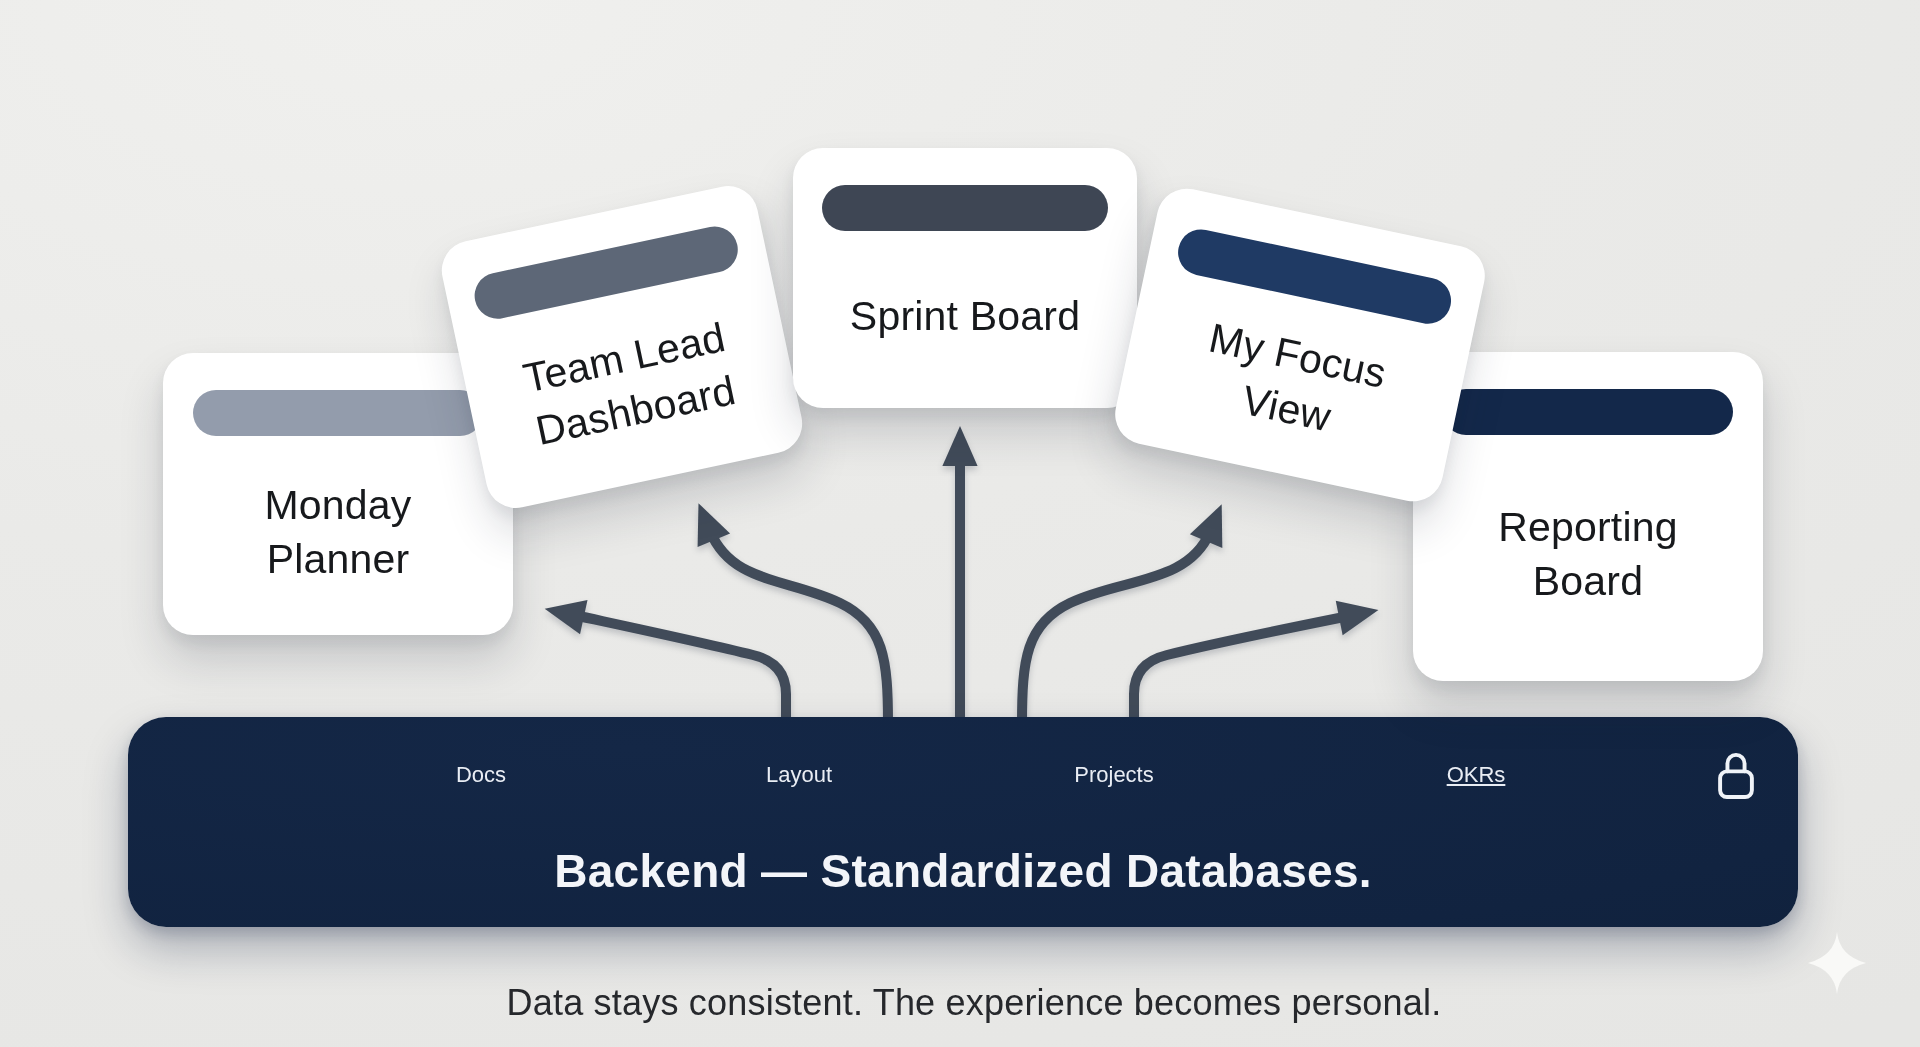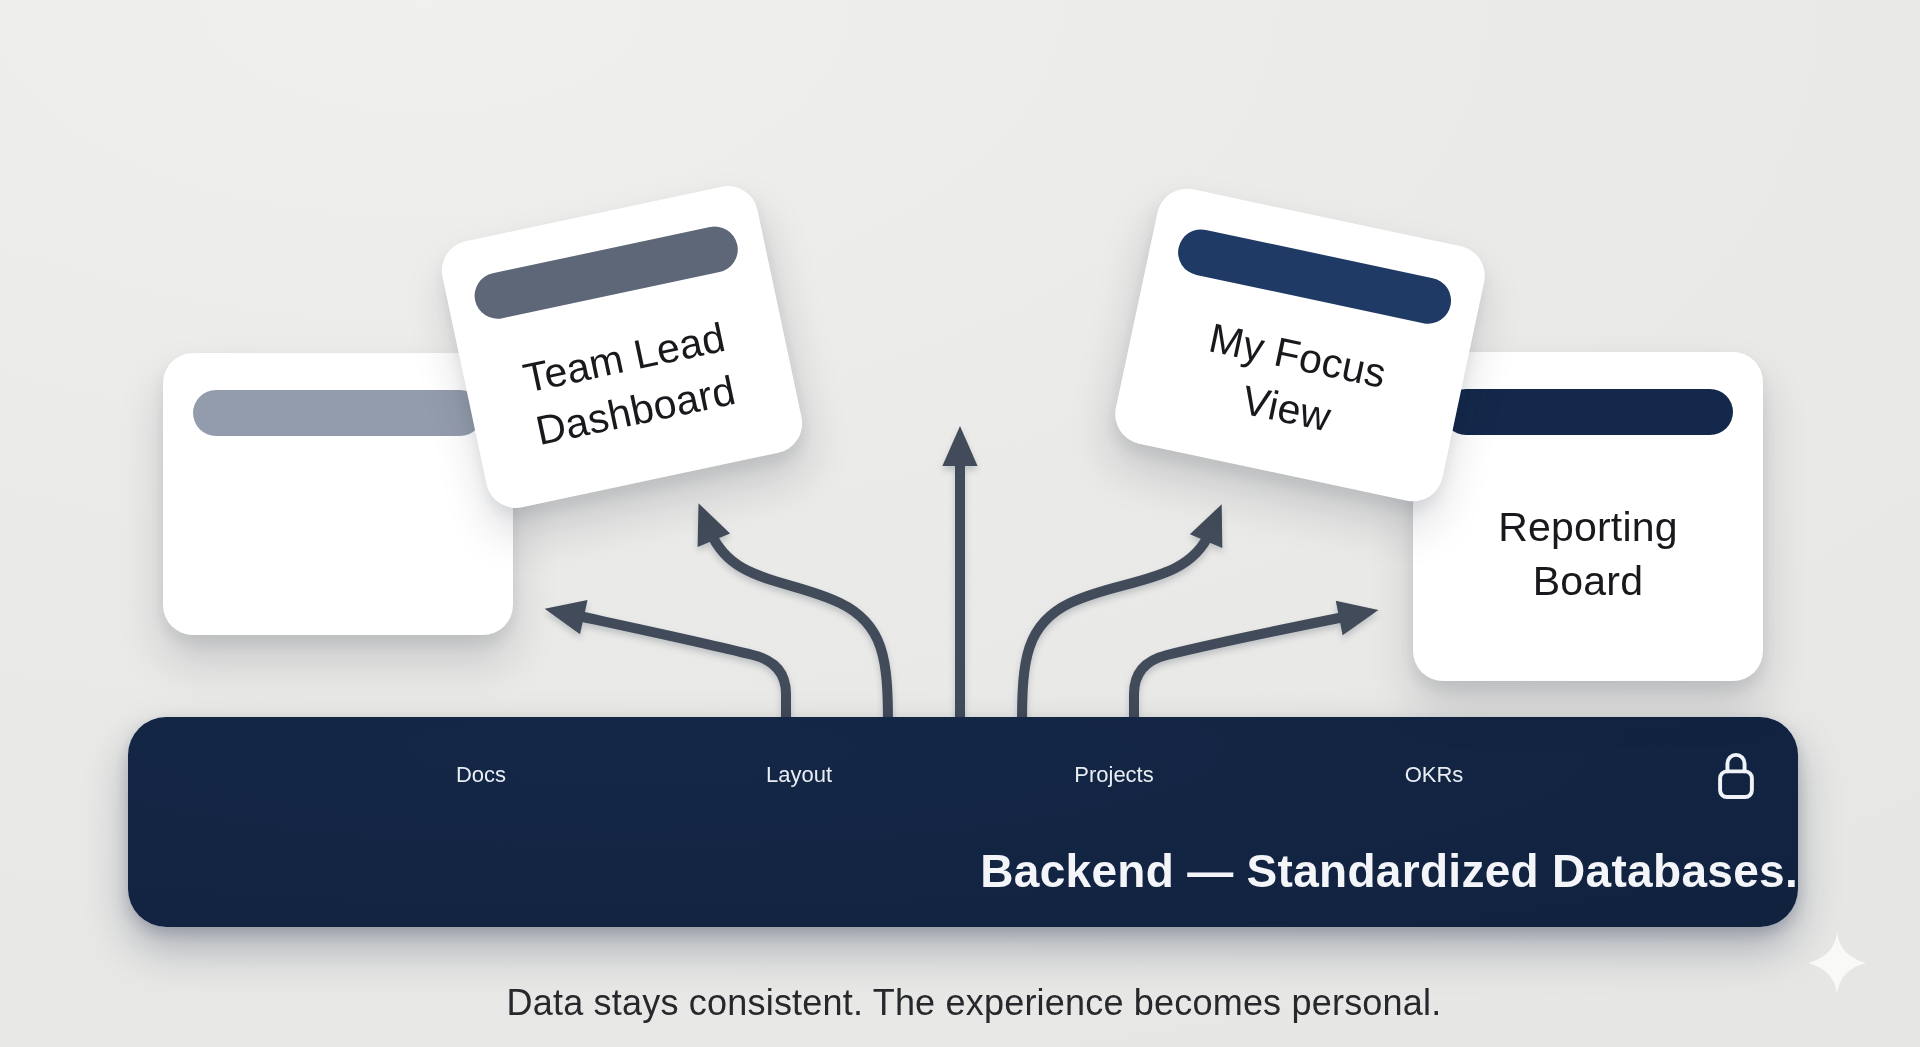--- a/index.html
+++ b/index.html
@@ -32,21 +32,21 @@
   .backend-bar{
     position:absolute;left:128px;top:717px;width:1670px;height:210px;border-radius:38px;z-index:2;
     background:radial-gradient(130% 170% at 30% 15%, var(--bar-color,#142746) 0%, #112340 60%, #0f2039 100%);
     box-shadow:0 22px 44px rgba(15,30,60,.28), 0 6px 14px rgba(15,30,60,.18);
   }
   .db-label{
     position:absolute;top:755px;transform:translateX(-50%);
     font-size:22px;line-height:40px;color:#e9edf4;z-index:2;white-space:nowrap;
   }
   .bar-title{
-    position:absolute;left:128px;top:846px;width:1670px;text-align:right;z-index:2;
+    position:absolute;left:128px;top:846px;width:1670px;text-align:center;z-index:2;
     font-size:46px;line-height:50px;font-weight:600;color:#f3f5f9;letter-spacing:.3px;
   }
   .lock{position:absolute;left:1714px;top:749px;z-index:2;}
   
   .caption{
     position:absolute;left:0;top:983px;width:1948px;text-align:center;z-index:2;
     font-size:36px;line-height:40px;color:#26282c;letter-spacing:.2px;
   }
   .sparkle{position:absolute;left:1805px;top:931px;z-index:2;opacity:.92;}
 </style>
@@ -65,30 +65,41 @@
       <path class="shaft" d="M 786 724 L 786 694 Q 786 663 753 655 C 705 643 634 628 574 615" marker-end="url(#ah)"></path>
       <path class="shaft" d="M 888 724 C 888 660 884 624 840 603 C 788 578 732 584 710 531" marker-end="url(#ah)"></path>
       <path class="shaft" d="M 960 724 L 960 456" marker-end="url(#ah)"></path>
       <path class="shaft" d="M 1022 724 C 1022 660 1026 624 1070 603 C 1122 578 1188 584 1210 532" marker-end="url(#ah)"></path>
       <path class="shaft" d="M 1134 724 L 1134 694 Q 1134 663 1167 655 C 1215 643 1289 628 1349 616" marker-end="url(#ah)"></path>
     </g>
   </svg>
 
   <div class="card" id="card-monday">
     <div class="pill" style="background: rgb(147, 156, 172);"></div>
+    <div class="label">
+      <span>Monday</span>
+      <span>Planner</span>
+    </div>
   </div>
 
   <div class="card" id="card-teamlead">
     <div class="pill" style="background: rgb(93, 103, 119);"></div>
     <div class="label">
       <span>Team Lead</span>
       <span>Dashboard</span>
     </div>
   </div>
 
+  <div class="card" id="card-sprint">
+    <div class="pill" style="background: rgb(62, 70, 84);"></div>
+    <div class="label">
+      <span>Sprint Board</span>
+      <span></span>
+    </div>
+  </div>
 
   <div class="card" id="card-myfocus">
     <div class="pill" style="background: rgb(31, 58, 100);"></div>
     <div class="label">
       <span>My Focus</span>
       <span>View</span>
     </div>
   </div>
 
   <div class="card" id="card-reporting">
@@ -96,21 +107,21 @@
     <div class="label">
       <span>Reporting</span>
       <span>Board</span>
     </div>
   </div>
 
   <div class="backend-bar" style="--bar-color: #142746;"></div>
   <span class="db-label" style="left:481px;">Docs</span>
   <span class="db-label" style="left:799px;">Layout</span>
   <span class="db-label" style="left:1114px;">Projects</span>
-  <span class="db-label" style="left:1434px;">OKRs</span>
+  <span class="db-label" style="left:1476px;text-decoration:underline;">OKRs</span>
   <div class="bar-title">Backend — Standardized Databases.</div>
 
   <svg class="lock" width="44" height="52" viewBox="0 0 36 42">
     <g fill="none" stroke="#f0f3f8" stroke-width="3.2" stroke-linecap="round" stroke-linejoin="round">
       <path d="M11 18 V11.5 a7 7 0 0 1 14 0 V18"></path>
       <rect x="5" y="18" width="26" height="21" rx="5.5" ry="5.5"></rect>
     </g>
   </svg>
 
   <div class="caption">Data stays consistent. The experience becomes personal.</div>

